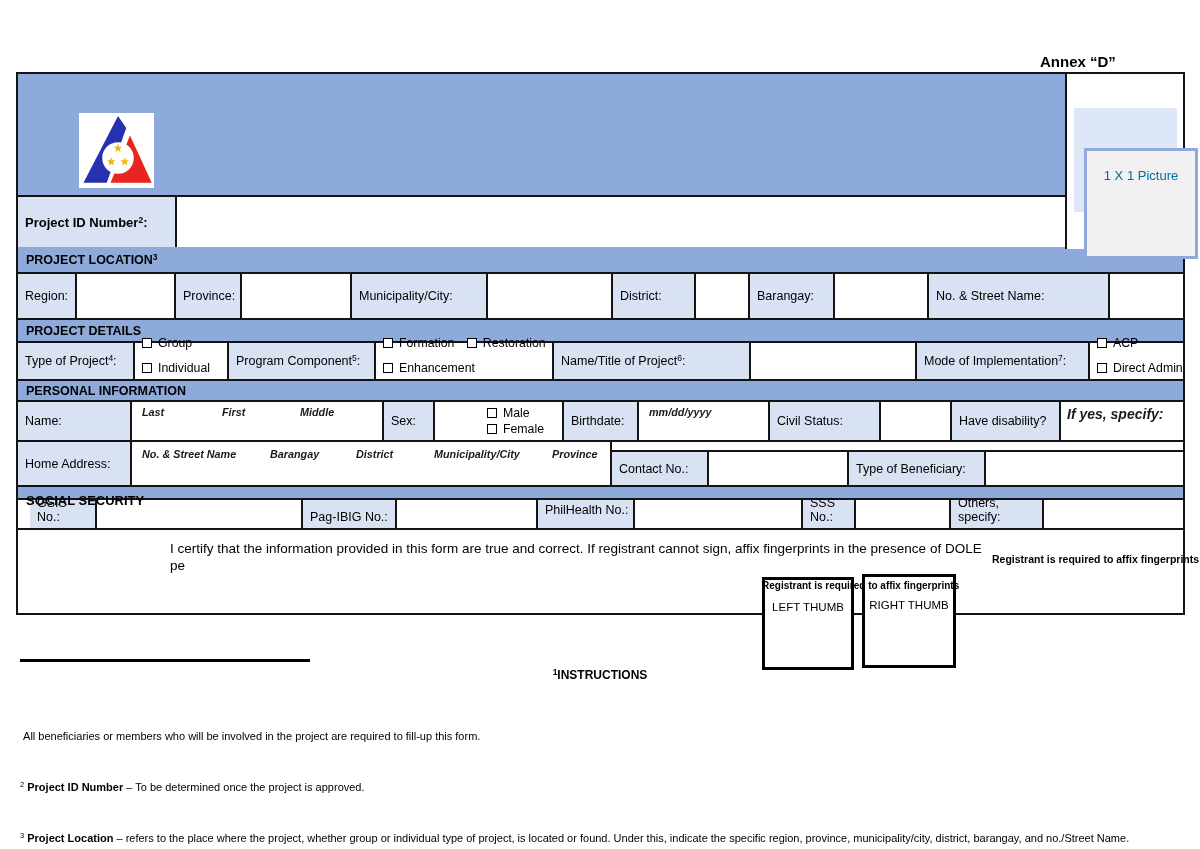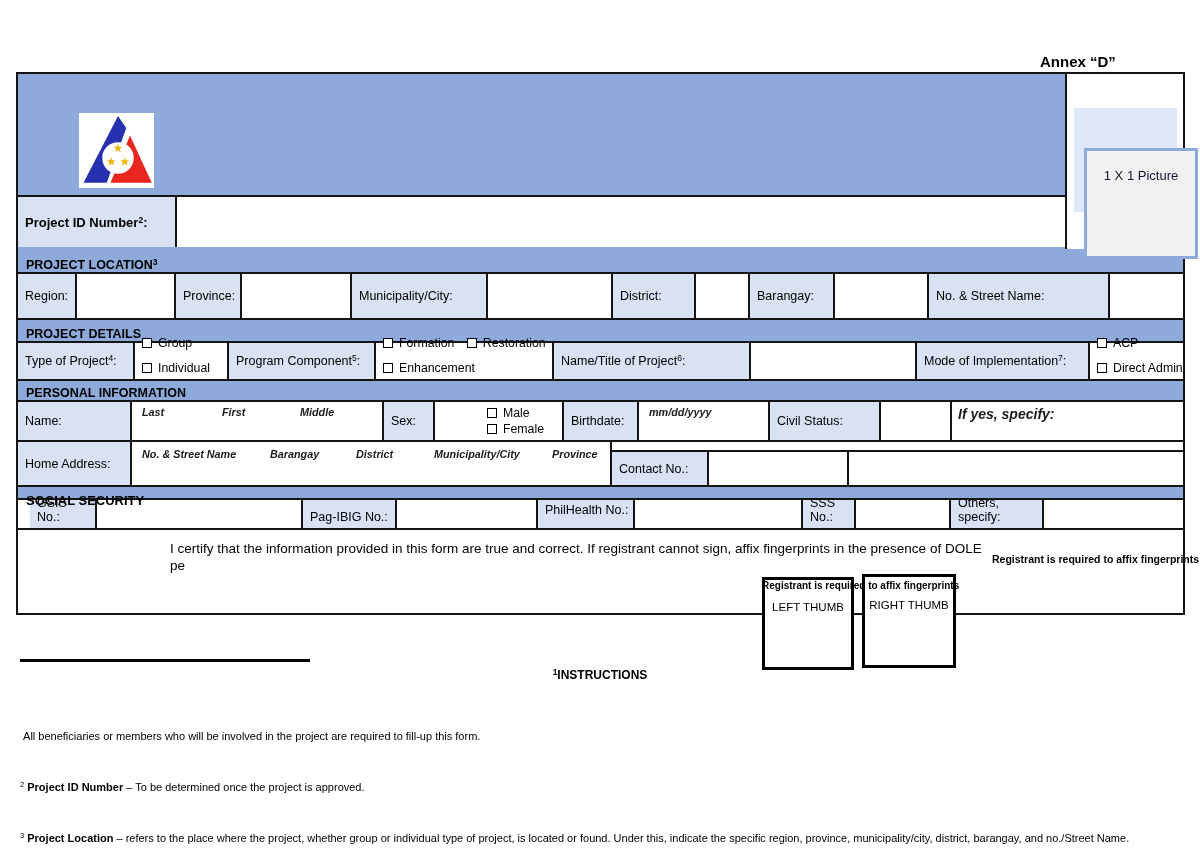--- a/index.html
+++ b/index.html
@@ -32,25 +32,25 @@
   .title-wrap .t { text-decoration:underline; }
   
   .r-pid { height:52px; }
   .pid-lab { width:157px; font-weight:bold; font-size:13px; }
   
   .pic-cell { position:absolute; left:1047px; top:0; width:118px; height:175px;
               background:#fff; border-left:2px solid #141414; z-index:2; }
   .pic-inner { position:absolute; left:7px; top:34px; width:103px; height:104px; background:#DEE7F8; }
   .pic-box { position:absolute; left:1084px; top:148px; width:114px; height:111px;
              background:#F1F1F1; border:3px solid #8FA9DC; z-index:7;
-             text-align:center; padding-top:17px; font-size:13px; color:#0f172a; }
+             text-align:center; padding-top:17px; font-size:13px; color:#0369a1; }
 
   
   .bar { background:#8EAADB; font-size:12.5px; font-weight:bold; padding-left:8px;
-         display:flex; align-items:flex-end; position:relative; overflow:visible; }
+         display:flex; align-items:center; position:relative; overflow:visible; }
   .bar-loc { height:25px; } .bar-det { height:23px; } .bar-pi { height:21px; }
   .bar-ss { height:13px; }
   .ss-float { position:absolute; left:8px; top:6px; z-index:6; font-size:13px; font-weight:bold; white-space:nowrap; }
 
   .r-loc { height:46px; } .r-det { height:38px; }
   .r-pa { height:40px; } .r-pb { height:45px; } .r-ss { height:30px;padding-left:12px; }
 
   
   .cb { display:inline-block; width:10px; height:10px; border:1.6px solid #000; background:#fff;
         margin-right:6px; vertical-align:-1px; }
@@ -198,20 +198,21 @@
         </div>
       </div>
       <div class="c lab" style="width:75px">Birthdate:</div>
       <div class="c inp" style="width:131px">
         <div class="hint-row">
             <span class="hint">mm/dd/yyyy</span>
           </div>
       </div>
       <div class="c lab" style="width:111px">Civil Status:</div>
       <div class="c inp" style="width:71px"></div>
+      <div class="c lab" style="width:109px">Have disability?</div>
       <div class="c inp" style="flex:1">
         <div class="hint-row" style="padding-left:6px">
             <span class="hint" style="font-size:14px">If yes, specify:</span>
           </div>
       </div>
     </div>
     <div class="row r-pb">
       <div class="c lab" style="width:112px">Home Address:</div>
       <div class="c inp" style="width:480px">
         <div class="hint-row" style="padding-top:6px">
@@ -219,20 +220,21 @@
           <span class="hint" style="width:86px">Barangay</span>
           <span class="hint" style="width:78px">District</span>
           <span class="hint" style="width:118px">Municipality/City</span>
           <span class="hint">Province</span>
         </div>
       </div>
       <div class="pb-group">
         <div class="pb-inner">
           <div class="c lab" style="width:95px">Contact No.:</div>
           <div class="c inp" style="width:140px"></div>
+          <div class="c lab" style="width:137px">Type of Beneficiary:</div>
           <div class="c inp" style="flex:1"></div>
         </div>
       </div>
     </div>
 
     <div class="row bar bar-ss">
       <span class="ss-float"><span>SOCIAL SECURITY</span><sup></sup></span>
     </div>
     <div class="row r-ss">
       <div class="c lab b-low" style="width:65px">GSIS No.:</div>

